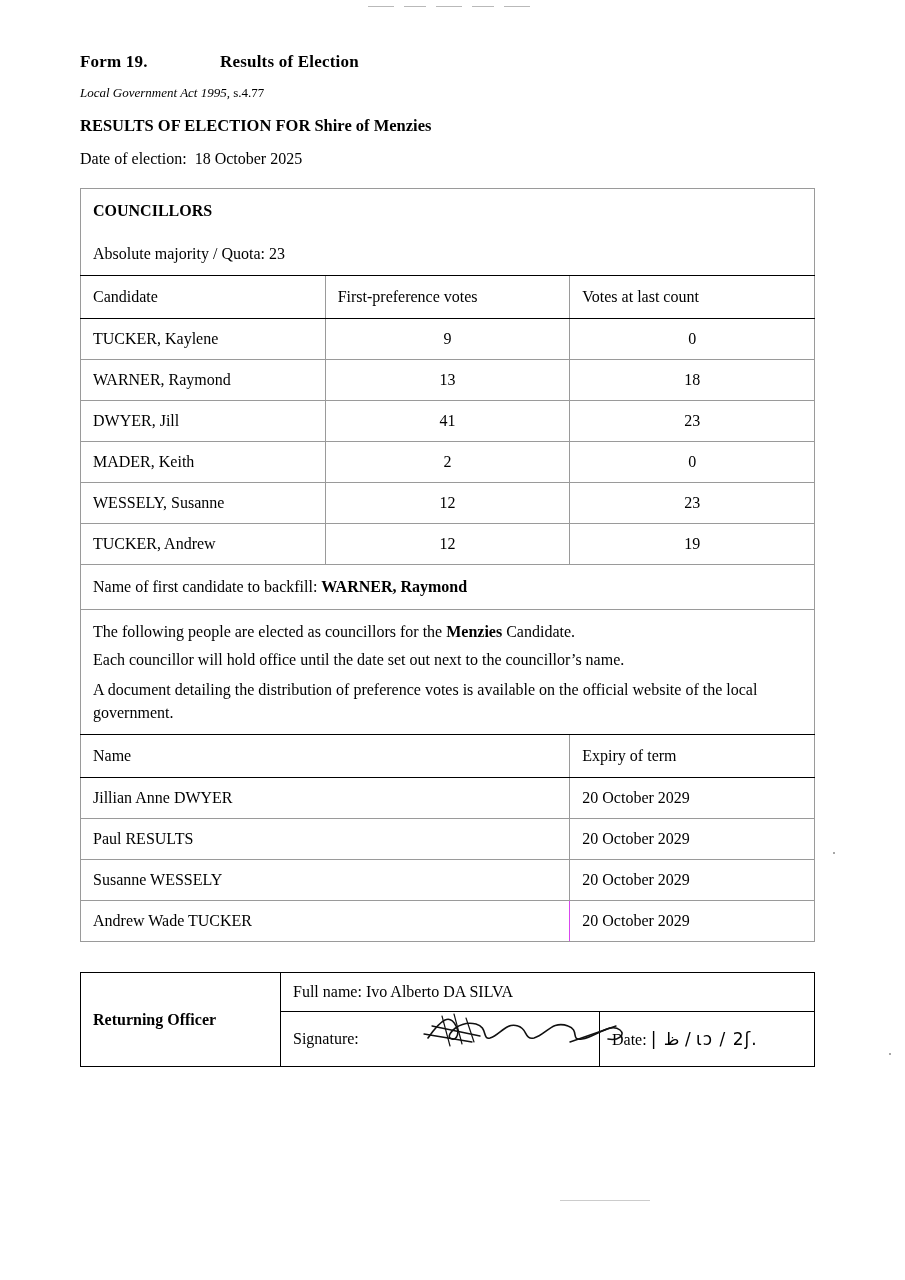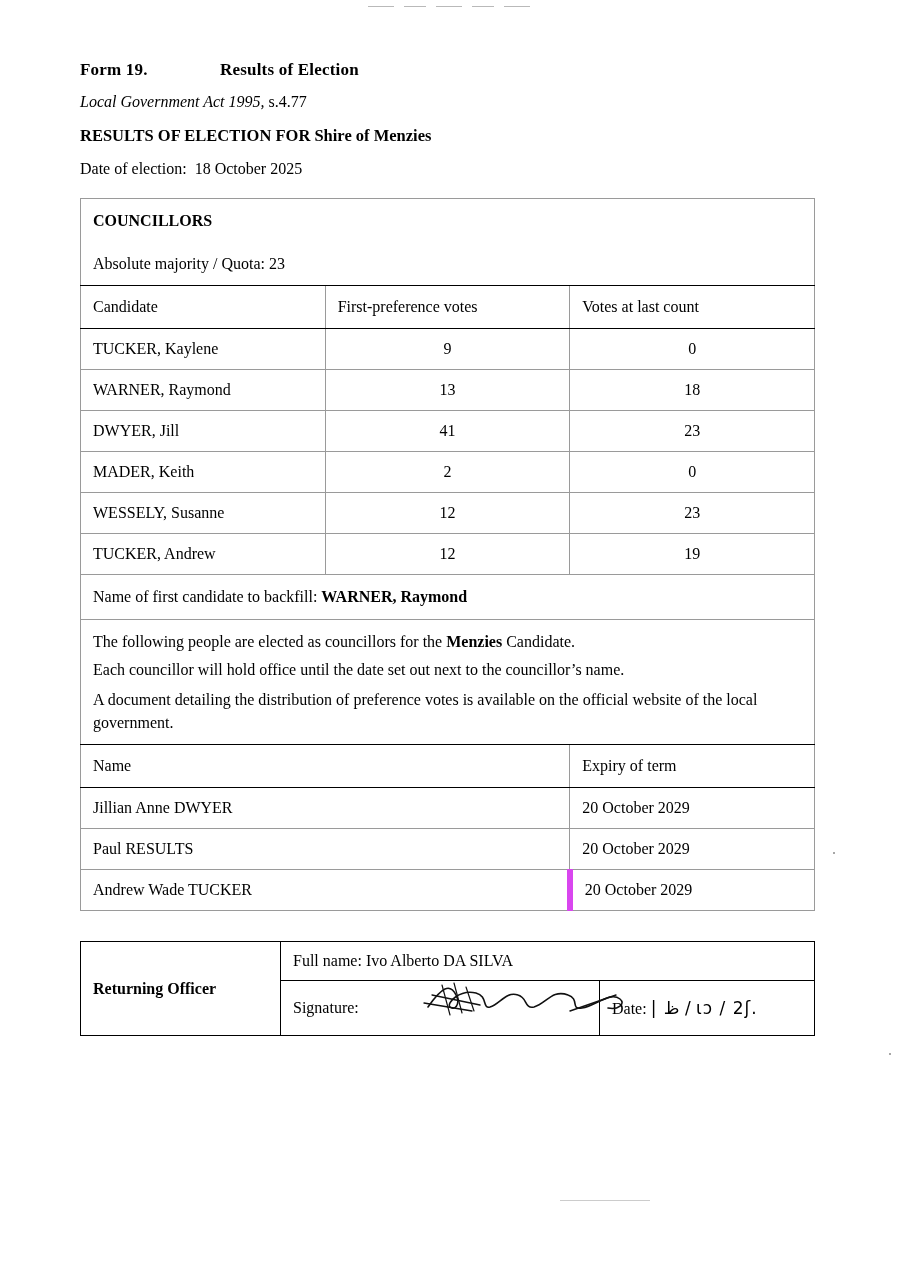--- a/index.html
+++ b/index.html
@@ -32,38 +32,38 @@
     position: absolute;
     width: 2px;
     height: 2px;
     background: #8a8a8a;
     border-radius: 50%;
   }
 
   .content {
     position: absolute;
     left: 80px;
-    top: 60px;
+    top: 52px;
     width: 745px;
   }
 
   
   .form-title-row {
     display: flex;
     align-items: baseline;
     font-weight: bold;
     font-size: 17px;
     letter-spacing: 0.2px;
   }
   .form-no { width: 140px; }
   .form-heading { }
 
   .act-line {
     margin-top: 13px;
-    font-size: 16px;
+    font-size: 13px;
   }
   .act-line .ital {
     font-style: italic;
   }
 
   .results-for {
     margin-top: 15px;
     font-size: 16.5px;
     font-weight: bold;
   }
@@ -309,21 +309,25 @@
       </tr>
       <tr class="elected-row">
         <td colspan="2" style="border-right:1px solid #9a9a9a;">Jillian Anne DWYER</td>
         <td>20 October 2029</td>
       </tr>
       <tr class="elected-row">
         <td colspan="2" style="border-right:1px solid #9a9a9a;">Paul RESULTS</td>
         <td>20 October 2029</td>
       </tr>
       <tr class="elected-row">
-        <td colspan="2" style="border-right:6px solid #d946ef;">Andrew Wade TUCKER</td>
+        <td colspan="2" style="border-right:1px solid #9a9a9a;">Susanne WESSELY</td>
+        <td>20 October 2029</td>
+      </tr>
+      <tr class="elected-row">
+        <td colspan="2" style="border-right:1px solid #d946ef;">Andrew Wade TUCKER</td>
         <td>20 October 2029</td>
       </tr>
     </tbody>
       </table>
 
     <table class="sig-table">
       <tbody>
           <tr>
         <td class="ro-label" rowspan="2">Returning Officer</td>
         <td colspan="3">

